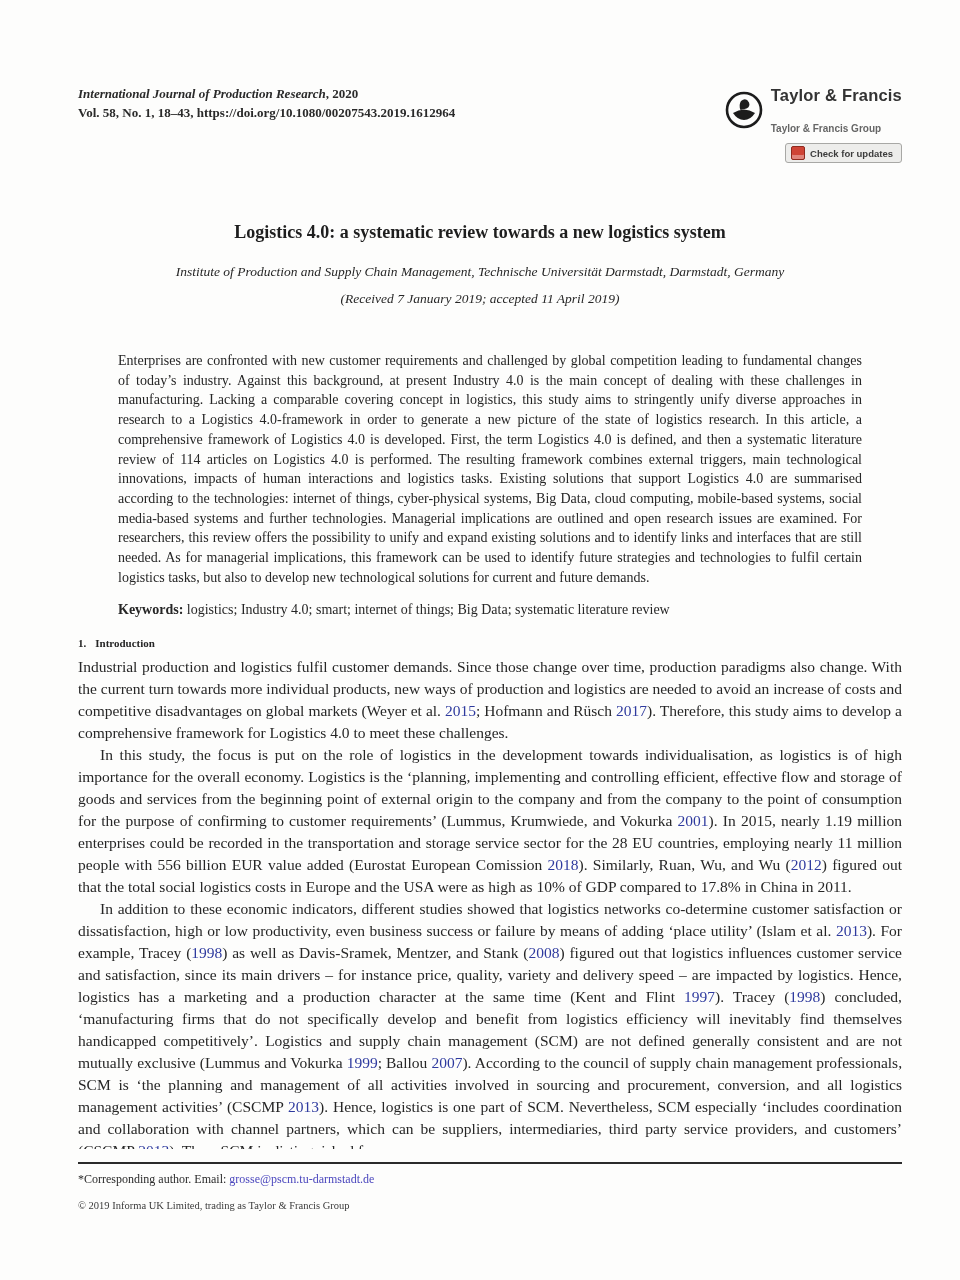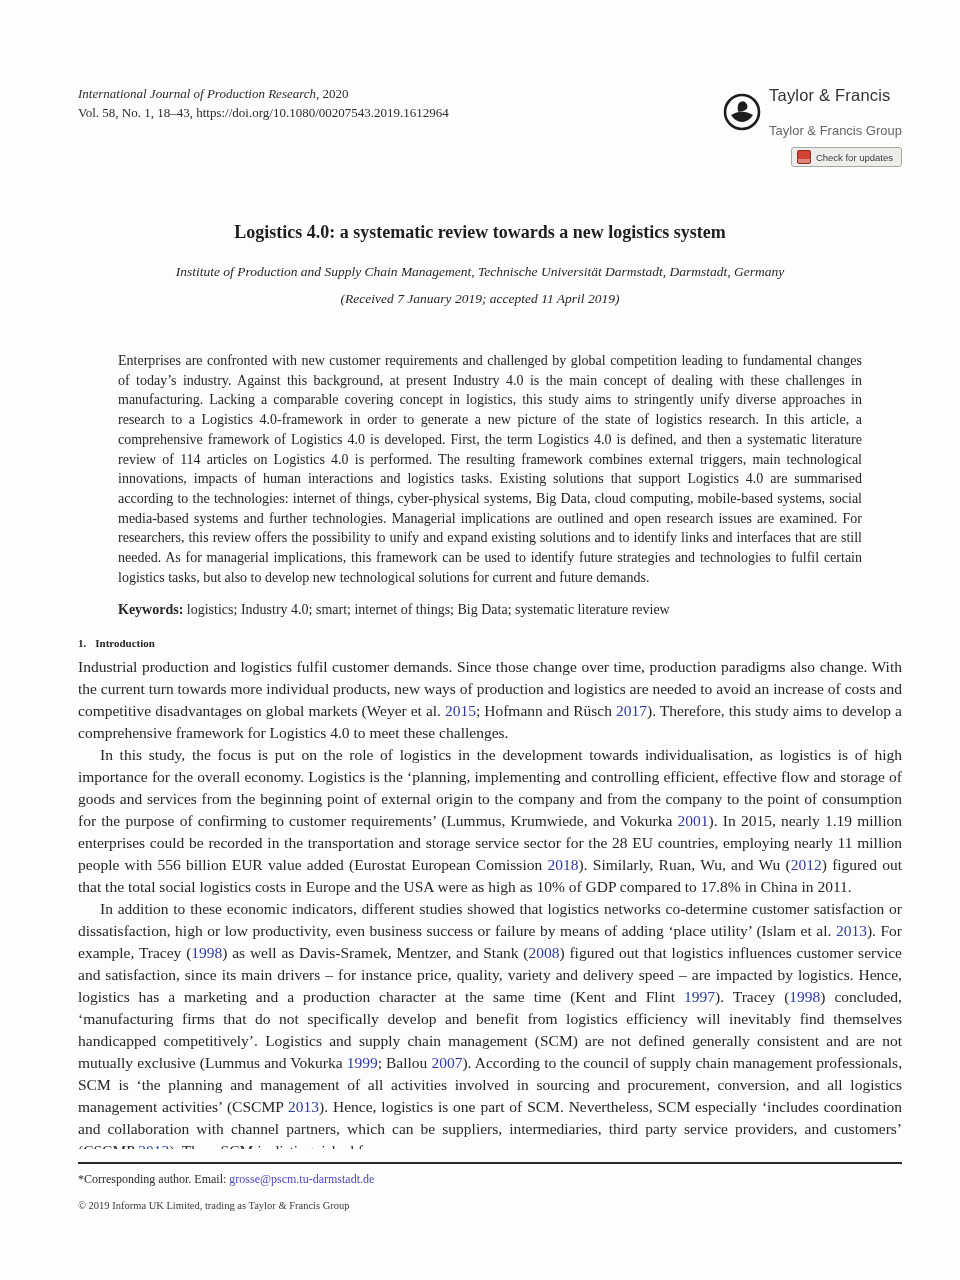--- a/index.html
+++ b/index.html
@@ -3,29 +3,29 @@
 <meta charset="utf-8">
 <style>
   html,body{margin:0;padding:0;background:#e9e9e9;}
   .page{
     position:relative;width:960px;height:1280px;margin:0 auto;
     background:#fdfdfc;color:#262626;
     font-family:"Liberation Serif","DejaVu Serif",serif;
     overflow:hidden;
   }
   
-  .masthead{position:absolute;top:84px;left:78px;right:58px;display:flex;justify-content:space-between;align-items:flex-start;}
+  .masthead{position:absolute;top:84px;left:78px;right:58px;display:flex;justify-content:space-between;align-items:flex-start;font-weight:bold;}
   .journal-info{font-size:13px;line-height:19px;color:#2a2a2a;}
   .jtitle{font-style:italic;}
   .doi{color:#2a2a2a;text-decoration:none;cursor:pointer;text-align:center;}
   .publisher-block{display:flex;flex-direction:column;align-items:flex-end;margin-top:2px;}
   .logo-row{display:flex;align-items:center;gap:7px;}
   .logo-text{display:flex;flex-direction:column;font-family:"Liberation Sans","DejaVu Sans",sans-serif;}
   .pub-name{font-size:16.5px;color:#333;letter-spacing:.2px;}
-  .pub-group{font-size:13px;color:#666;margin-top:18px;}
+  .pub-group{font-size:10px;color:#666;margin-top:18px;}
   .check-badge{
     margin-top:9px;display:inline-flex;align-items:center;gap:5px;
     background:var(--badge-bg,#ededeb);border:1px solid var(--badge-border,#a8a8a5);
     border-radius:3px;padding:2px 8px 2px 5px;cursor:pointer;
     font-family:"Liberation Sans","DejaVu Sans",sans-serif;font-size:9.5px;color:#3c3c3c;
   }
   .crossmark-icon{
     display:inline-block;width:12px;height:12px;border-radius:2px;
     background:var(--badge-icon,#cf4436);border:1px solid #8f2a1f;
     box-shadow:inset 0 -4px 0 rgba(255,255,255,.35);

